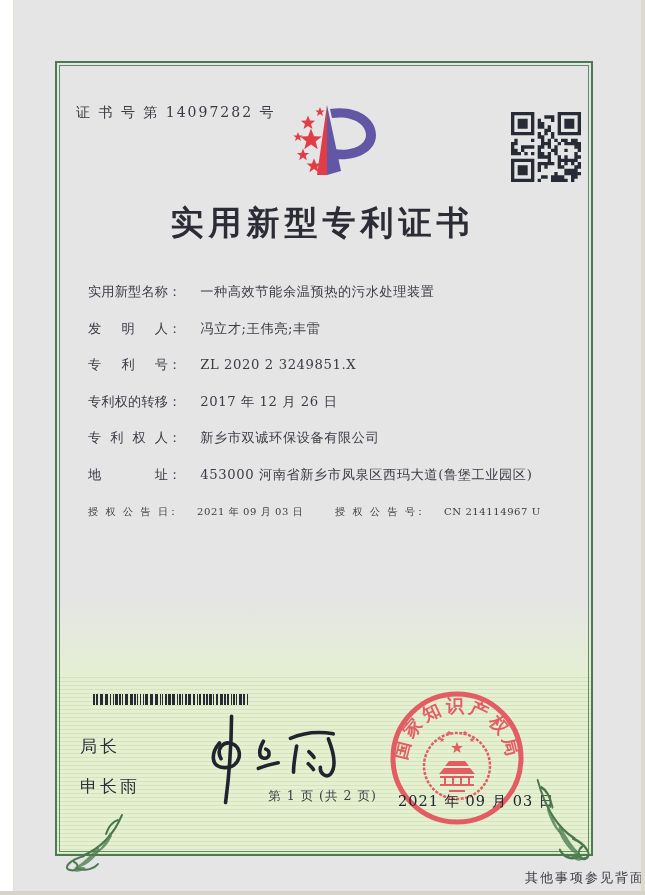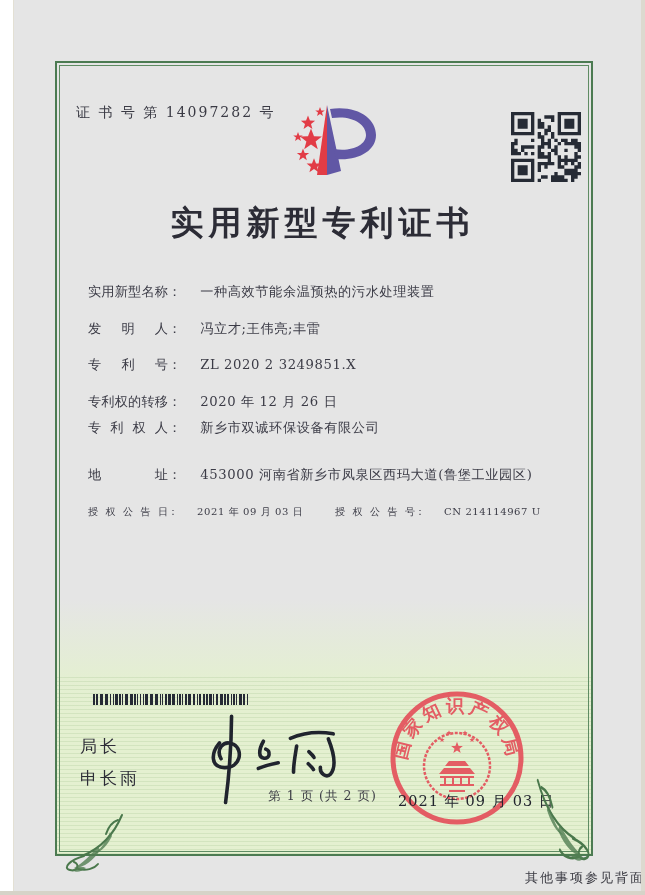--- a/index.html
+++ b/index.html
@@ -27,36 +27,36 @@
 
   .title{position:absolute;left:0;right:0;top:201px;text-align:center;
     font-size:33px;font-weight:600;letter-spacing:5px;color:#2c2c36;}
 
   .fields{position:absolute;left:88px;top:283px;width:500px;font-size:13.2px;color:#3b3b46;}
   .frow{position:absolute;left:0;white-space:nowrap;}
   .frow:nth-of-type(1){top:0;}
   .frow:nth-of-type(2){top:37px;}
   .frow:nth-of-type(3){top:73px;}
   .frow:nth-of-type(4){top:110px;}
-  .frow:nth-of-type(5){top:136px;}
+  .frow:nth-of-type(5){top:146px;}
   .frow:nth-of-type(6){top:183px;}
   .flabel{display:inline-block;width:80px;text-align:justify;text-align-last:justify;vertical-align:top;}
   .fvalue{margin-left:19px;letter-spacing:0.6px;}
 
   .grant-row{position:absolute;left:88px;top:505px;width:500px;font-size:10px;color:#3b3b46;white-space:nowrap;}
   .grant-pair2{position:absolute;left:247px;top:0;white-space:nowrap;}
 
   .paras{position:absolute;left:72px;top:536px;width:503px;font-size:13px;line-height:21.8px;
     letter-spacing:1.3px;text-align:justify;color:#3e3e4a;}
   .paras p{margin:0;text-indent:2em;}
 
   .barcode{position:absolute;left:93px;top:694px;width:160px;height:11px;}
 
   .director{position:absolute;left:80px;top:738px;font-size:17px;letter-spacing:3px;color:#2e2e38;line-height:1;}
-  .director .name{margin-top:15px;}
+  .director .name{margin-top:23px;}
 
   .signature{position:absolute;left:196px;top:711px;width:150px;height:92px;transform:rotate(-2deg);}
 
   .seal{position:absolute;left:387px;top:688px;width:140px;height:140px;opacity:0.93;}
   .seal-date{position:absolute;left:398px;top:792px;font-size:14.5px;letter-spacing:1px;
     color:#22252e;font-weight:500;white-space:nowrap;}
 
   .page-indicator{position:absolute;left:0;right:0;top:788px;text-align:center;font-size:12.5px;
     letter-spacing:1px;color:#3b3b44;}
   .back-note{position:absolute;left:0;right:0;top:869px;text-align:right;font-size:13px;
@@ -112,21 +112,21 @@
     <div class="frow">
       <span class="flabel">实用新型名称</span><span>：</span><span class="fvalue">一种高效节能余温预热的污水处理装置</span>
     </div>
     <div class="frow">
       <span class="flabel">发明人</span><span>：</span><span class="fvalue">冯立才;王伟亮;丰雷</span>
     </div>
     <div class="frow">
       <span class="flabel">专利号</span><span>：</span><span class="fvalue">ZL 2020 2 3249851.X</span>
     </div>
     <div class="frow">
-      <span class="flabel">专利权的转移</span><span>：</span><span class="fvalue">2020 年 12 月 26 日</span>
+      <span class="flabel">专利权的转移</span><span>：</span><span class="fvalue">2017 年 12 月 26 日</span>
     </div>
     <div class="frow">
       <span class="flabel">专利权人</span><span>：</span><span class="fvalue">新乡市双诚环保设备有限公司</span>
     </div>
     <div class="frow">
       <span class="flabel">地址</span><span>：</span><span class="fvalue">453000 河南省新乡市凤泉区西玛大道(鲁堡工业园区)</span>
     </div>
   </div>
 
   <div class="grant-row">

